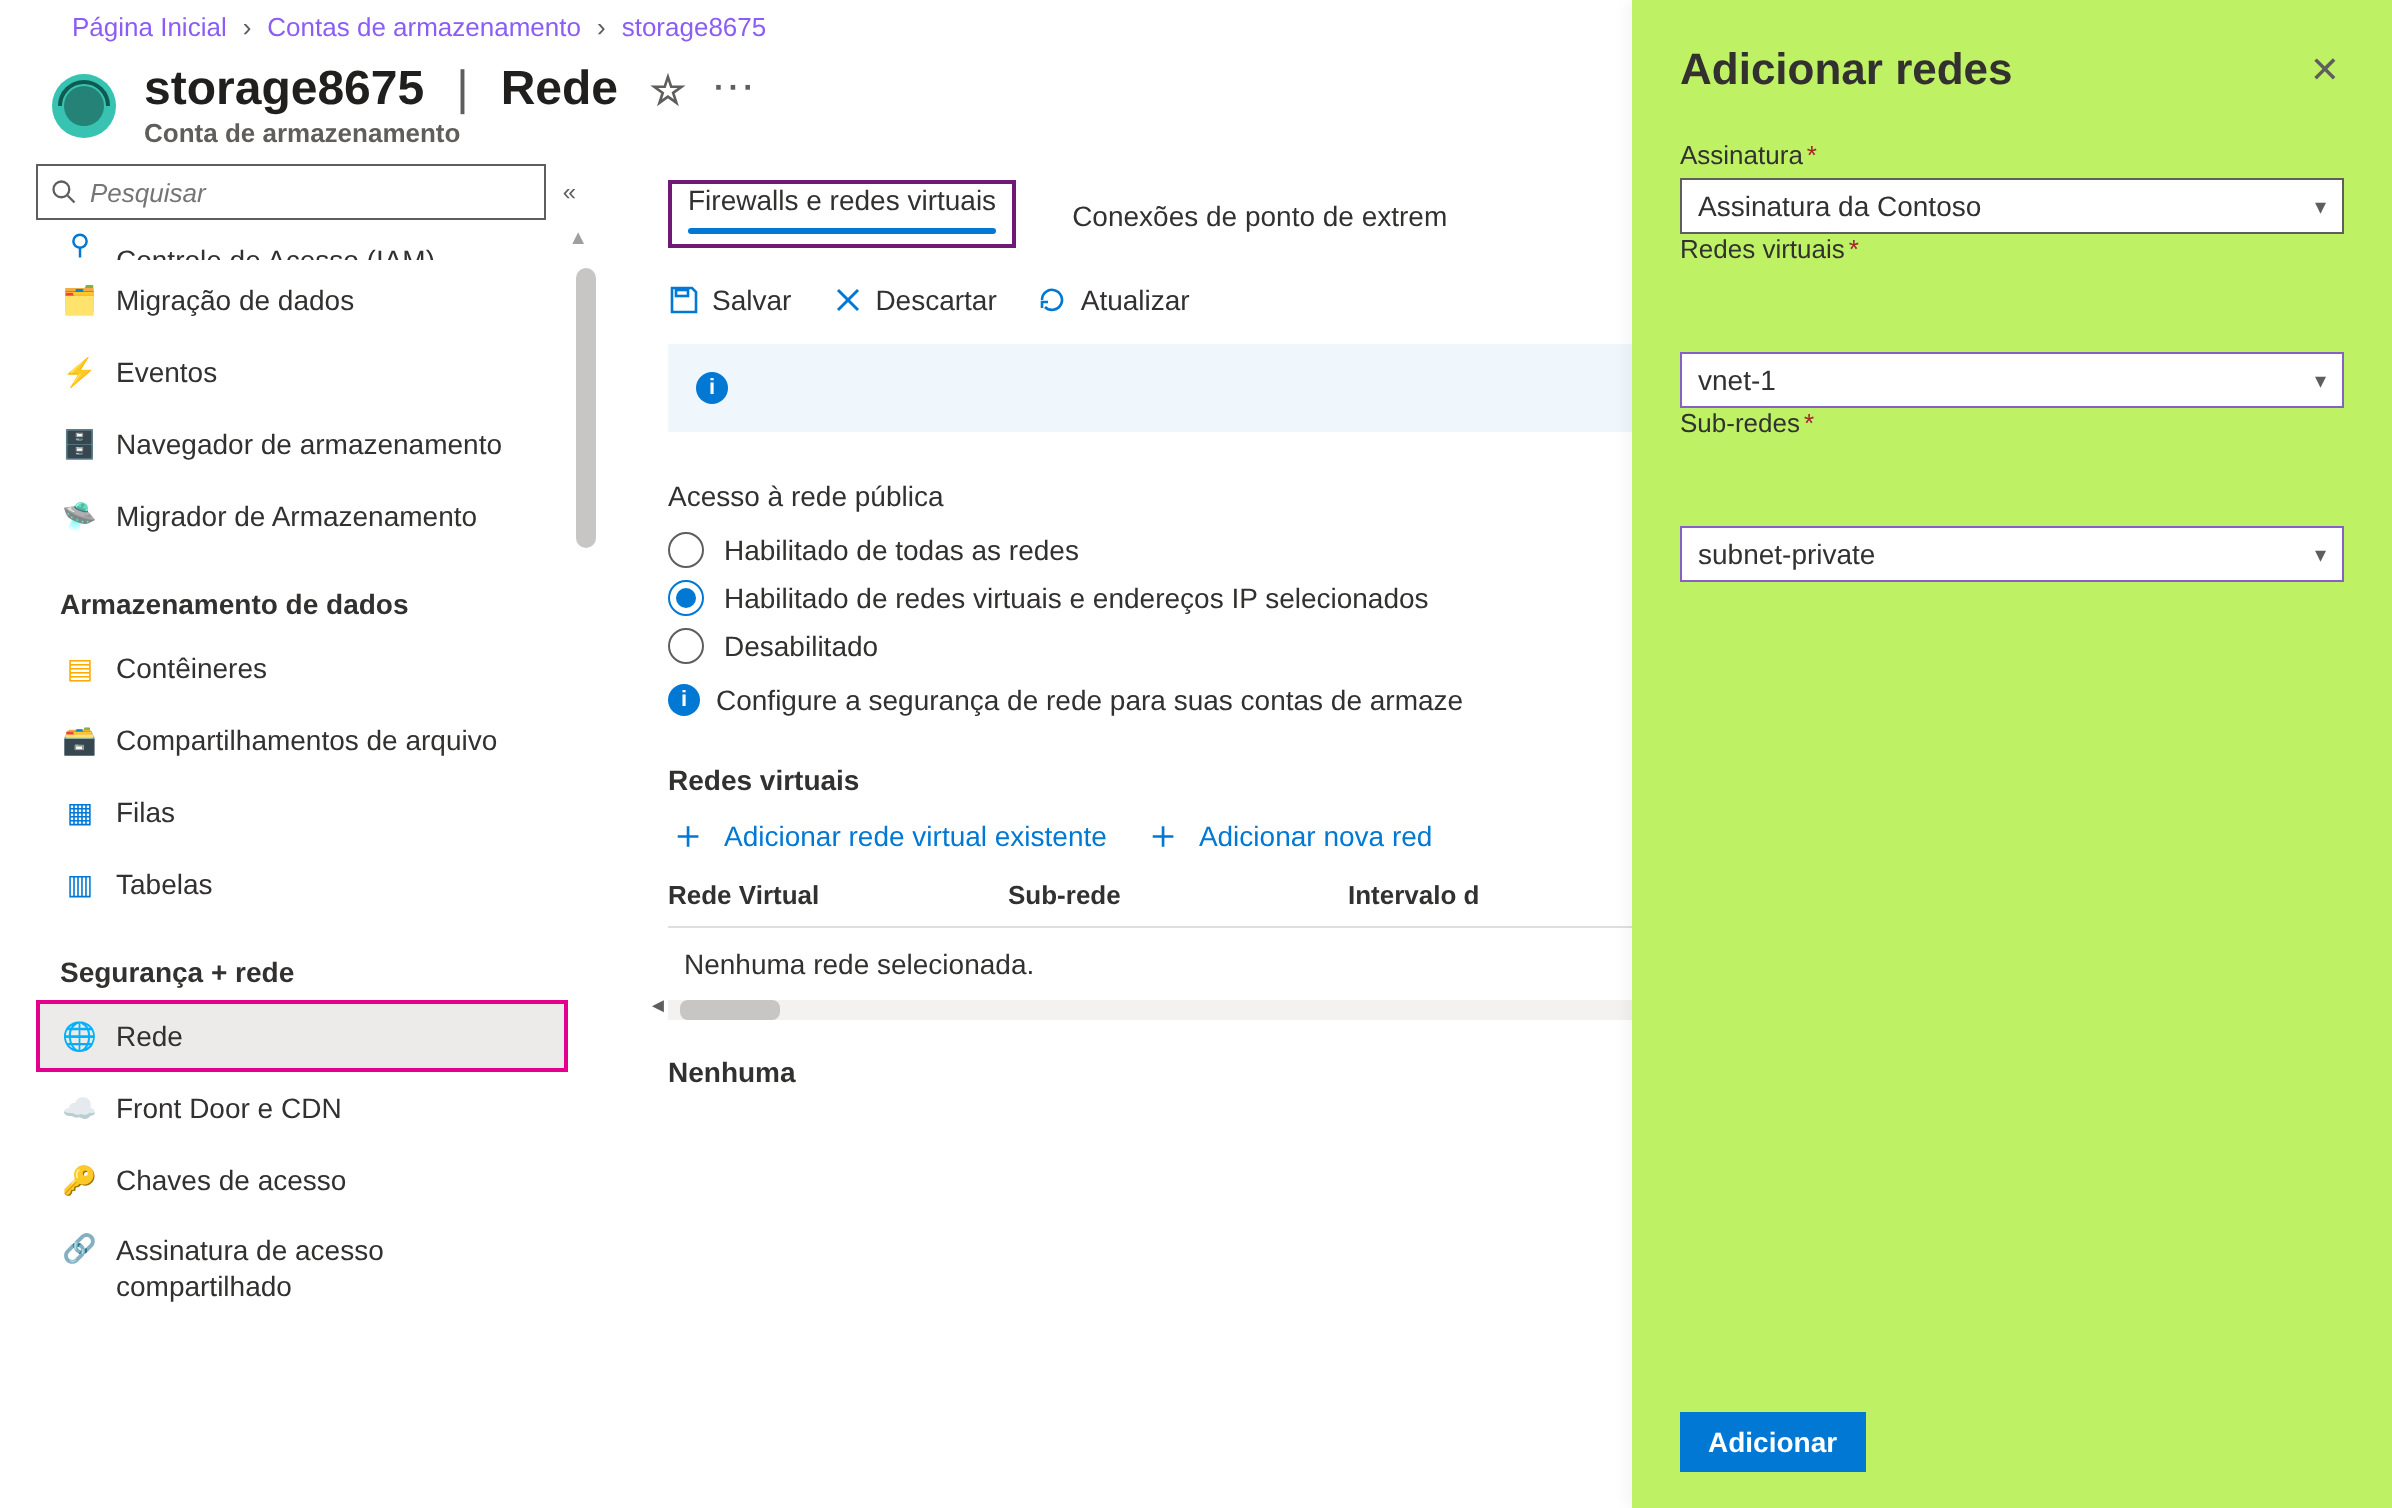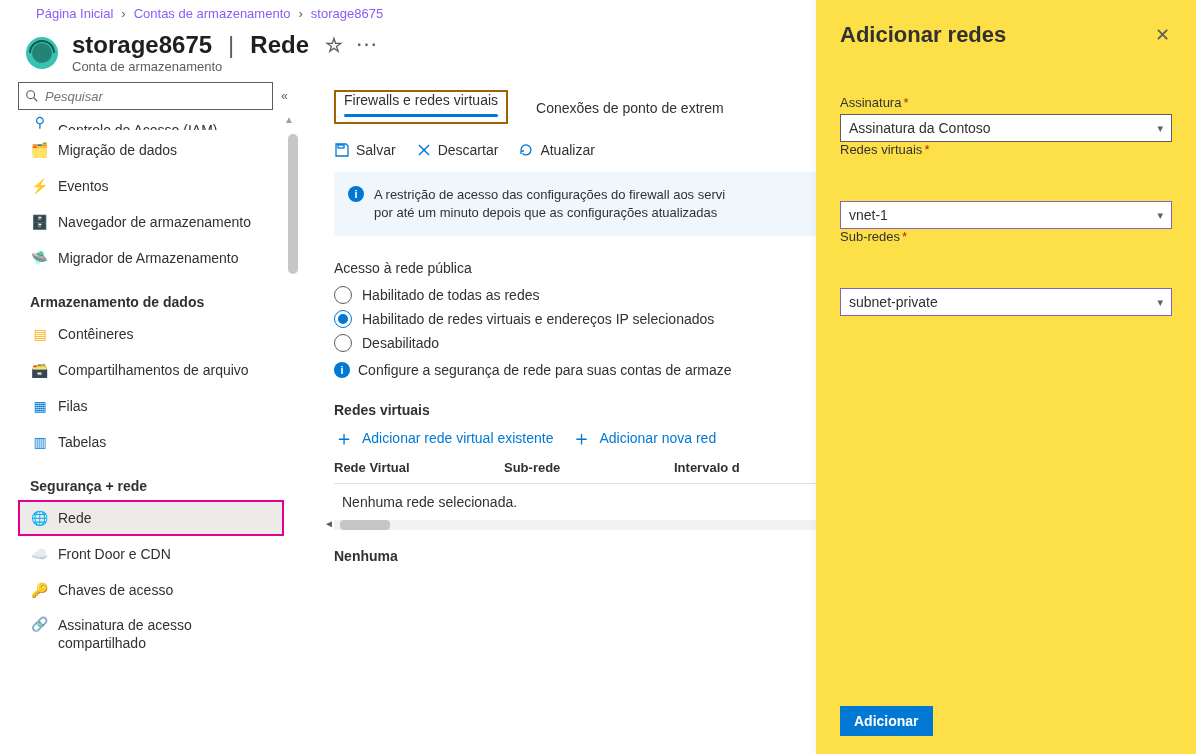--- a/index.html
+++ b/index.html
@@ -5,21 +5,21 @@
 * { box-sizing: border-box; margin: 0; padding: 0; font-family: "Segoe UI", Arial, sans-serif; }
 body { font-size: 13px; color: #323130; background: #fff; overflow: hidden; width: 1196px; height: 754px; position: relative; }
 a { color: #8b5cf6; text-decoration: none; }
 .breadcrumb { display: flex; align-items: center; gap: 8px; padding: 6px 24px 0 36px; font-size: 13px; }
 .breadcrumb .chev { color: #605e5c; }
 .header { display: flex; align-items: flex-start; padding: 10px 24px 8px 24px; gap: 12px; }
 .header .storage-icon { width: 36px; height: 36px; margin-top: 4px; }
 .header .titleblock { display: flex; flex-direction: column; }
 .header .title { display: flex; align-items: center; gap: 12px; font-size: 24px; font-weight: 600; color: #201f1e; }
 .header .title .sep { font-weight: 400; color: #605e5c; margin: 0 4px; }
-.header .subtitle { font-size: 13px; color: #605e5c; }
+.header .subtitle { font-size: 13px; color: #605e5c; font-weight: bold; }
 .header .star { font-size: 20px; color: #605e5c; cursor: pointer; margin-left: 4px; }
 .header .more { font-size: 16px; color: #605e5c; cursor: pointer; letter-spacing: 2px; margin-left: 2px; }
 .layout { display: flex; height: calc(100% - 90px); }
 .sidebar { width: 298px; border-right: 0px solid #e1dfdd; display: flex; flex-direction: column; padding-left: 18px; }
 .search-row { display: flex; align-items: center; gap: 8px; padding-right: 10px; margin-bottom: 4px; }
 .search { flex: 1; display: flex; align-items: center; border: 1px solid #605e5c; background: #fff; height: 28px; padding: 0 6px; gap: 6px; }
 .search svg { width: 14px; height: 14px; color: #605e5c; }
 .search input { flex:1; border: none; outline: none; font-style: italic; font-size: 13px; color: #605e5c; }
 .collapse-chev { color: #605e5c; cursor: pointer; font-size: 12px; }
 .nav-scroll { flex: 1; overflow: hidden; position: relative; }
@@ -31,21 +31,21 @@
 .nav-item.highlight { border: 2px solid #e3008c; background: #edebe9; }
 .nav-item .nav-icon { width: 16px; height: 16px; display:inline-flex; align-items:center; justify-content:center; font-size:14px; }
 .nav-section { font-weight: 600; font-size: 14px; color: #323130; padding: 18px 12px 6px 12px; }
 .vscrollbar { position: absolute; right: 0; top: 20px; width: 10px; height: 140px; background: #c8c6c4; border-radius: 5px; }
 .main { flex: 1; padding: 0 0 0 36px; position: relative; overflow: hidden; }
 .tabs { display: flex; gap: 28px; margin-top: 8px; }
 .tab { padding: 10px 0 8px 0; font-size: 14px; cursor: pointer; color: #323130; }
 .tab.active { color: #323130; font-weight: 400; }
 .tab.active .underline { display:block; height:3px; background:#0078d4; margin-top: 6px; border-radius: 2px; }
 .tab .underline { display:none; }
-.tab-highlight { border: 2px solid #a16207; padding: 0 8px; }
+.tab-highlight { border: 2px solid #701a75; padding: 0 8px; }
 .toolbar { display: flex; gap: 20px; margin: 18px 0 14px 0; align-items: center; }
 .tb-btn { display: flex; align-items: center; gap: 6px; font-size: 14px; color: #323130; cursor: pointer; }
 .tb-btn svg, .tb-btn .iconwrap { width: 16px; height: 16px; color: #0078d4; display:inline-flex; align-items:center; justify-content:center; font-size:16px; }
 .info-box { background: #eff6fc; padding: 14px 14px; display: flex; gap: 10px; margin-right: 0; }
 .info-box .info-i { width: 16px; height: 16px; flex-shrink:0; border-radius:50%; background:#0078d4; color:#fff; font-size:11px; font-weight:700; display:inline-flex; align-items:center; justify-content:center; }
 .info-box .msg { font-size: 13px; color: #323130; line-height: 1.4; }
 .section-h { font-size: 14px; color: #323130; margin-top: 24px; margin-bottom: 10px; }
 .section-h.bold { font-weight: 600; }
 .radio-row { display: flex; align-items: center; gap: 10px; margin: 6px 0; font-size: 14px; }
 .radio { width: 18px; height: 18px; border-radius: 50%; border: 1px solid #605e5c; display:inline-flex; align-items:center; justify-content:center; cursor:pointer; }
@@ -58,21 +58,21 @@
 .link-btn .plus { font-size: 20px; font-weight: 300; line-height: 14px; }
 .vnet-table-h { display:flex; gap: 0; font-size:13px; font-weight:600; border-bottom: 1px solid #e1dfdd; padding-bottom: 8px; margin-top: 4px; }
 .vnet-table-h .col1 { width: 170px; }
 .vnet-table-h .col2 { width: 170px; }
 .vnet-table-h .col3 { flex:1; }
 .vnet-empty { font-size: 14px; color: #323130; padding: 10px 2px 8px 8px; }
 .hscroll { height: 10px; background: #f3f2f1; position: relative; margin-top: 2px; }
 .hscroll .thumb { position:absolute; left:6px; top:0; width: 50px; height:10px; background:#c8c6c4; border-radius:4px; }
 .hscroll .larr { position:absolute; left:-10px; top:-2px; font-size:10px; color:#605e5c; }
 .firewall-h { font-weight:600; font-size:14px; margin-top: 18px; }
-.panel { position: absolute; top: 0; right: 0; width: 380px; height: 100%; background: #fde047; border-left: 0px solid #e1dfdd; box-shadow: -2px 0 8px rgba(0,0,0,0.05); display:flex; flex-direction:column;gap:25px; }
+.panel { position: absolute; top: 0; right: 0; width: 380px; height: 100%; background: #bef264; border-left: 0px solid #e1dfdd; box-shadow: -2px 0 8px rgba(0,0,0,0.05); display:flex; flex-direction:column; }
 .panel-header { display:flex; align-items:center; justify-content:space-between; padding: 22px 26px 10px 24px; }
 .panel-title { font-size: 22px; font-weight:600; }
 .panel-close { font-size: 18px; color: #605e5c; cursor:pointer; font-weight:300; }
 .panel-body { padding: 12px 24px; flex:1; }
 .form-label { font-size: 13px; color:#323130; margin-bottom: 4px; display:block; }
 .req { color: #a4262c; margin-left:2px; }
 .dropdown { width: 100%; height: 28px; border: 1px solid #605e5c; background:#fff; display:flex; align-items:center; justify-content:space-between; padding: 0 8px; font-size:14px; cursor:pointer; }
 .dropdown.focus { border: 1px solid #8661c5; margin-top: 44px; }
 .dropdown .chev { font-size: 11px; color:#605e5c; }
 .panel-footer { padding: 10px 18px 18px 24px; border-top: 0px solid #e1dfdd; }
@@ -219,22 +219,20 @@
               <path d="M3 8a5 5 0 1 1 1.5 3.5" fill="none" stroke="#0078d4" stroke-width="1.3"></path>
               <path d="M3 12v-3h3" fill="none" stroke="#0078d4" stroke-width="1.3"></path>
             </svg>
         </span>
         <span>Atualizar</span>
       </div>
     </div>
 
     <div class="info-box">
       <span class="info-i">i</span>
-      <div class="msg" style="white-space:pre-line;">A restrição de acesso das configurações do firewall aos servi
-por até um minuto depois que as configurações atualizadas</div>
     </div>
 
     <div class="section-h">Acesso à rede pública</div>
     <div class="radio-row">
       <span class="radio"></span>
       <span>Habilitado de todas as redes</span>
     </div>
     <div class="radio-row">
       <span class="radio checked"></span>
       <span>Habilitado de redes virtuais e endereços IP selecionados</span>

